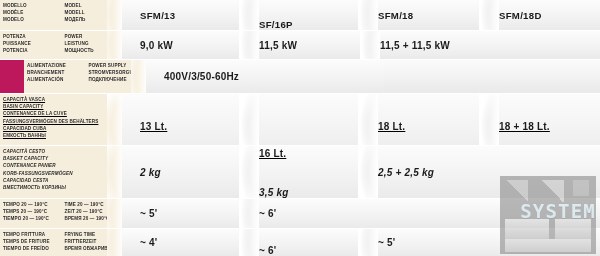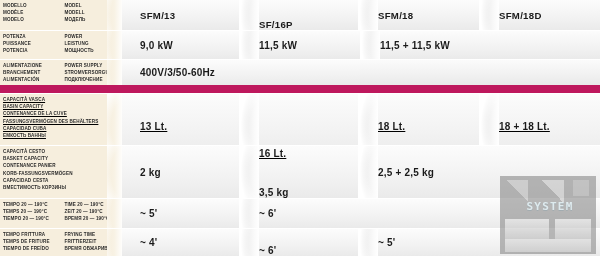--- a/index.html
+++ b/index.html
@@ -128,23 +128,23 @@
   #watermark .tri2{
     position:absolute; left:40px; top:4px; width:24px; height:22px;
     background:linear-gradient(225deg,#c3c3c3 50%, rgba(0,0,0,0) 50%);
   }
   #watermark .sq{
     position:absolute; right:7px; top:4px; width:16px; height:16px;
     background:#a7a7a7;
   }
   #watermark .wtext{
     position:absolute; left:4px; top:24px; width:92px;
-    text-align:center;
+    text-align:right;
     font-family:"DejaVu Sans Mono", monospace;
-    font-size:11px; font-weight:700;
+    font-size:19px; font-weight:700;
     letter-spacing:1.2px;
     color:#cfe2e8;
     text-shadow:0 1px 0 #6f7f86;
   }
   #watermark .bar1{
     position:absolute; left:5px; top:43px; width:44px; height:20px;
     background:linear-gradient(180deg,#dcdcdc,#b6b6b6);
   }
   #watermark .bar2{
     position:absolute; left:55px; top:43px; width:36px; height:20px;
@@ -210,21 +210,21 @@
       <div class="cell c3 divide">
           <span class="val">11,5 kW</span>
         </div>
       <div class="cell c4 divide">
           <span class="val">11,5 + 11,5 kW</span>
         </div>
     </div>
   </div>
   <div class="sep" style="top:59px;"></div>
 
-  <div class="row" style="top:60px;height:25px;">
+  <div class="row" style="top:60px;height:33px;padding-left:24px;">
     <div class="labels">
       <div class="col">
         <span class="lbl">ALIMENTAZIONE</span>
         <span class="lbl">BRANCHEMENT</span>
         <span class="lbl">ALIMENTACIÓN</span>
       </div>
       <div class="col b">
         <span class="lbl">POWER SUPPLY</span>
         <span class="lbl">STROMVERSORGUNG</span>
         <span class="lbl">ПОДКЛЮЧЕНИЕ</span>
@@ -259,21 +259,21 @@
       <div class="cell c3 divide">
           <span class="val">18 Lt.</span>
         </div>
       <div class="cell c4 divide">
           <span class="val">18 + 18 Lt.</span>
         </div>
     </div>
   </div>
   <div class="sep" style="top:145px;"></div>
 
-  <div class="row" style="top:146px;height:52px;">
+  <div class="row" style="top:146px;height:52px;font-style:italic;">
     <div class="labels">
       <div class="col" style="width:120px;">
         <span class="lbl">CAPACITÀ CESTO</span>
         <span class="lbl">BASKET CAPACITY</span>
         <span class="lbl">CONTENANCE PANIER</span>
         <span class="lbl">KORB-FASSUNGSVERMÖGEN</span>
         <span class="lbl">CAPACIDAD CESTA</span>
         <span class="lbl">ВМЕСТИМОСТЬ КОРЗИНЫ</span>
       </div>
     </div>

